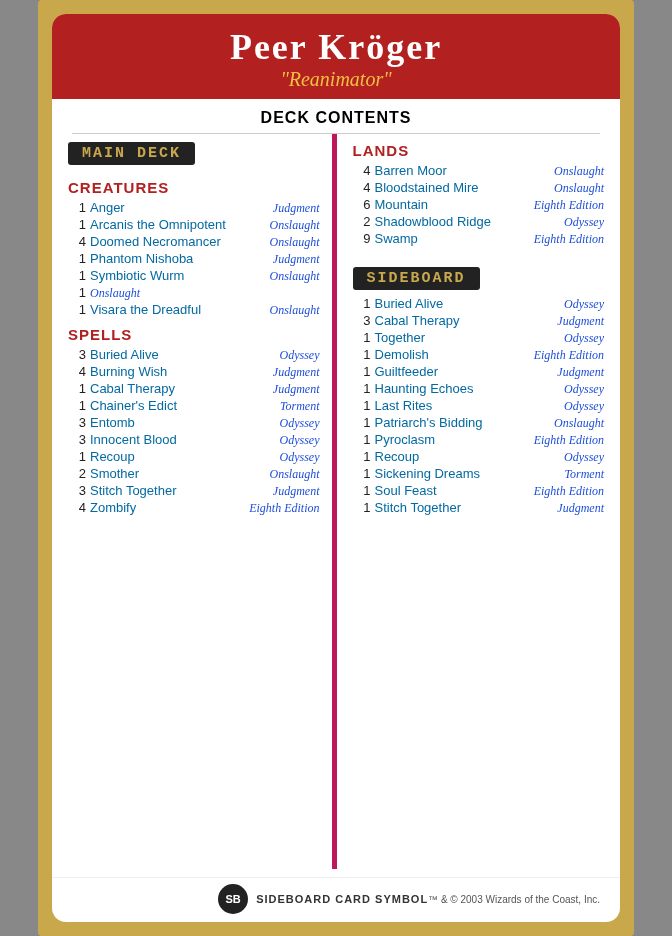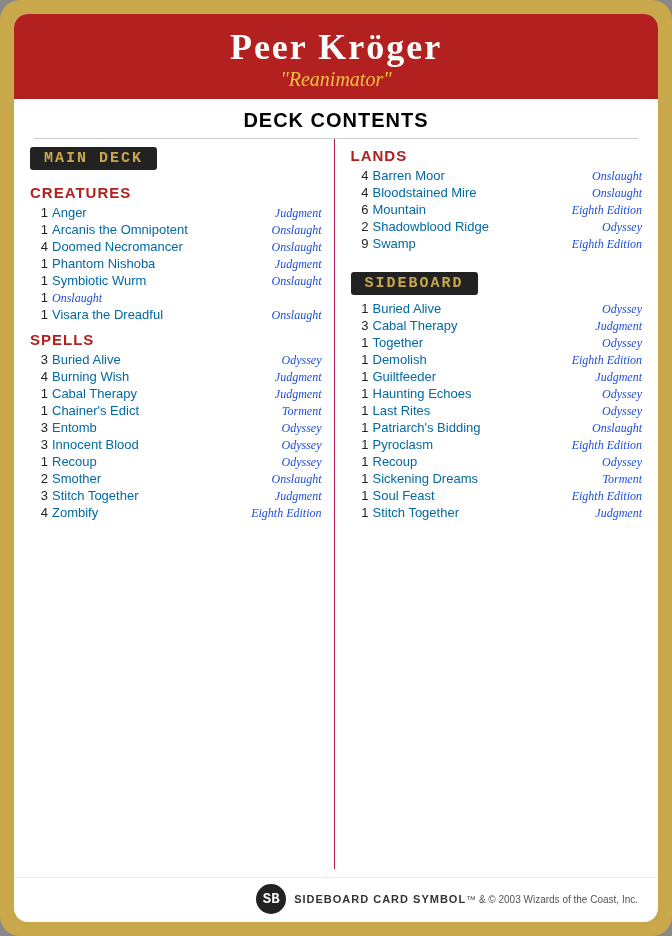--- a/index.html
+++ b/index.html
@@ -5,24 +5,24 @@
     * { box-sizing: border-box; margin: 0; padding: 0; }
     body {
       background: #888;
       display: flex;
       justify-content: center;
       align-items: center;
       min-height: 100vh;
       font-family: 'Times New Roman', Times, serif;
     }
     .card {
-      width: 672px;
+      width: 596px;
       height: 936px;
       background: #c9a84c;
-      border-radius: 20px;
+      border-radius: 4px;
       padding: 14px;
       display: flex;
       flex-direction: column;
     }
     .card-inner {
       background: white;
       border-radius: 14px;
       flex: 1;
       display: flex;
       flex-direction: column;
@@ -41,41 +41,41 @@
       letter-spacing: 2px;
     }
     .header-subtitle {
       font-family: Georgia, serif;
       font-size: 20px;
       color: #f0c040;
       font-style: italic;
     }
     .deck-contents-title {
       text-align: center;
-      font-size: 20px;
+      font-size: 16px;
       font-weight: bold;
       font-family: Arial, sans-serif;
       padding: 10px 0 6px;
       letter-spacing: 1px;
     }
     .divider-line {
       border: none;
       border-top: 1px solid #ccc;
       margin: 0 20px;
     }
     .columns {
       display: flex;
       flex: 1;
       padding: 0 16px 8px;
       gap: 0;
     }
     .left-col {
       flex: 1;
       padding-right: 12px;
-      border-right: 1px solid #be185d;
+      border-right: 5px solid #be185d;
     }
     .right-col {
       flex: 1;
       padding-left: 16px;
     }
     .section-label-box {
       display: inline-block;
       background: #222;
       color: #c9a84c;
       font-family: 'Courier New', monospace;
@@ -135,22 +135,22 @@
     }
     .sb-badge {
       background: #222;
       color: white;
       border-radius: 50%;
       width: 30px;
       height: 30px;
       display: flex;
       align-items: center;
       justify-content: center;
-      font-family: Liberation Mono, monospace;
-      font-size: 14px;
+      font-family: Liberation Sans, sans-serif;
+      font-size: 11px;
       font-weight: bold;
     }
     .footer-text {
       font-size: 11px;
       font-family: Arial, sans-serif;
       color: #333;
       font-weight: bold;
       letter-spacing: 1px;
     }
     .footer-copyright {

